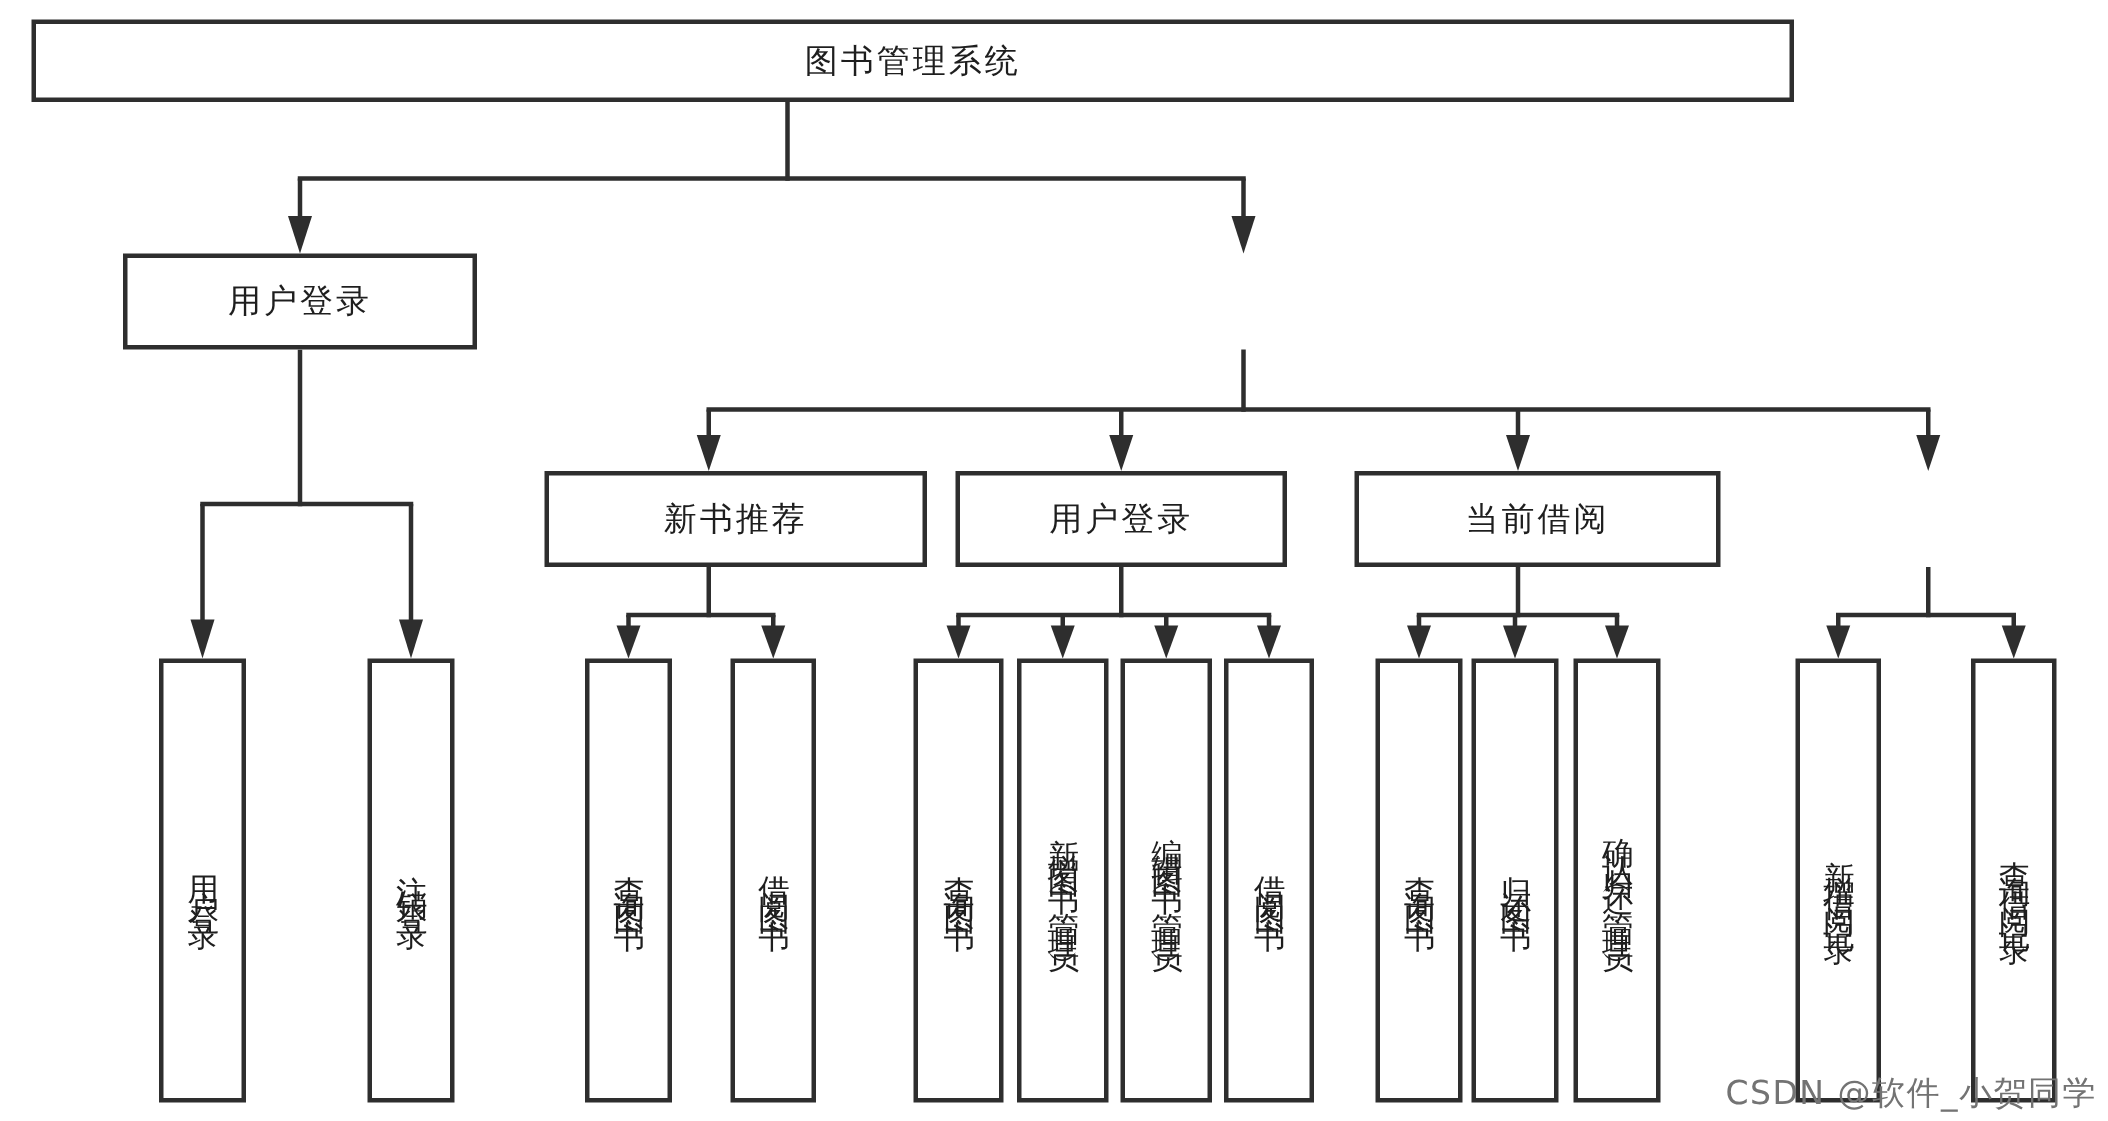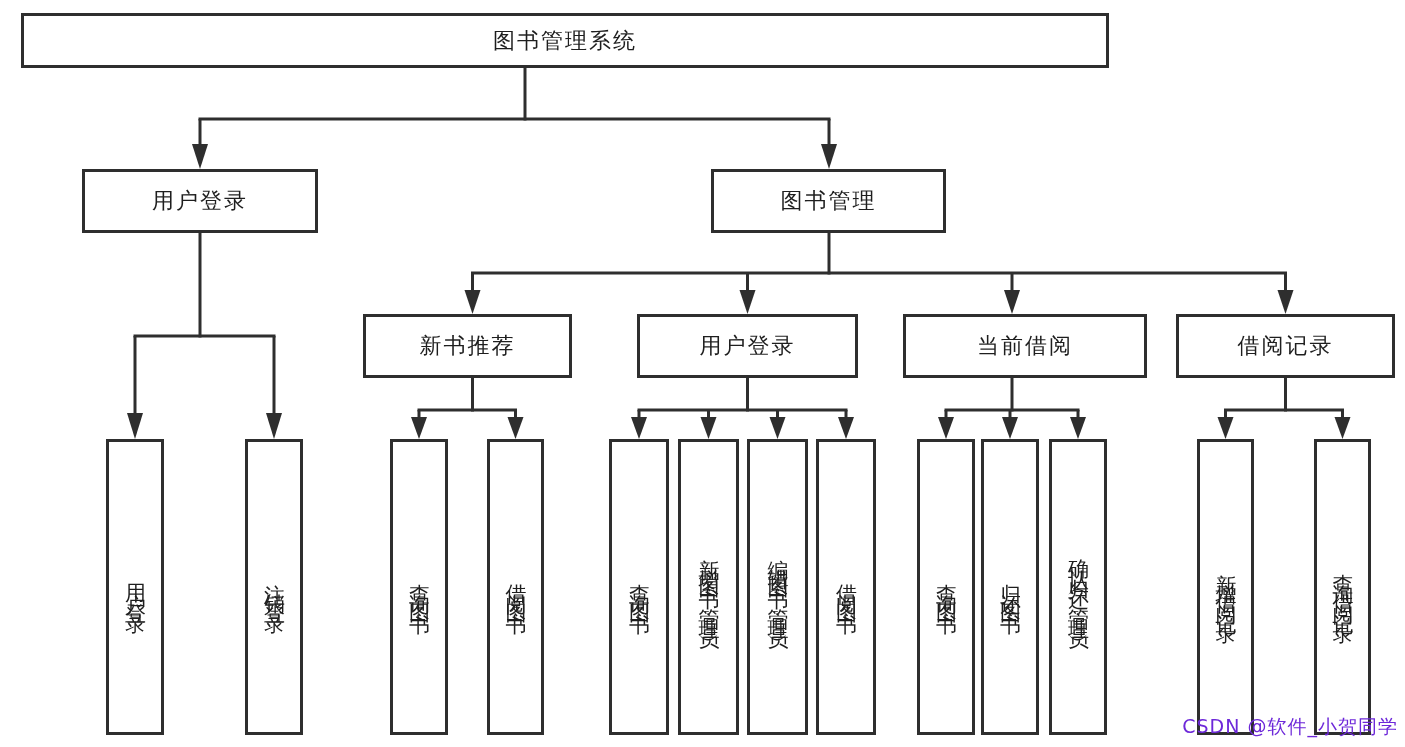--- a/index.html
+++ b/index.html
@@ -34,24 +34,24 @@
     white-space: nowrap;
   }
   .v-box {
     writing-mode: vertical-rl;
     text-orientation: mixed;
     font-size: 21px;
     letter-spacing: 10px;
     line-height: 1;
   }
   
-  .n-root          { left: 21px;   top: 13px;  width: 1088px; height: 55px; text-align: right; }
+  .n-root          { left: 21px;   top: 13px;  width: 1175px; height: 55px; text-align: right; }
   .n-user-login    { left: 82px;   top: 169px; width: 236px;  height: 64px; }
   .n-book-mgmt     { left: 711px;  top: 169px; width: 235px;  height: 64px; }
-  .n-nbr           { left: 363px;  top: 314px; width: 209px;  height: 64px; }
+  .n-nbr           { left: 363px;  top: 314px; width: 255px;  height: 64px; }
   .n-bb            { left: 637px;  top: 314px; width: 221px;  height: 64px; }
   .n-cb            { left: 903px;  top: 314px; width: 244px;  height: 64px; }
   .n-br            { left: 1176px; top: 314px; width: 219px;  height: 64px; }
   .leaf            { top: 439px; height: 296px; }
   .n-login         { left: 106px;  width: 58px; }
   .n-logout        { left: 245px;  width: 58px; }
   .n-nbr-0         { left: 390px;  width: 58px; }
   .n-nbr-1         { left: 487px;  width: 57px; }
   .n-bb-0          { left: 609px;  width: 60px; }
   .n-bb-1          { left: 678px;  width: 61px; }
@@ -59,23 +59,23 @@
   .n-bb-3          { left: 816px;  width: 60px; }
   .n-cb-0          { left: 917px;  width: 58px; }
   .n-cb-1          { left: 981px;  width: 58px; }
   .n-cb-2          { left: 1049px; width: 58px; }
   .n-br-0          { left: 1197px; width: 57px; }
   .n-br-1          { left: 1314px; width: 57px; }
   .watermark {
     position: absolute;
     right: 7px;
     top: 714px;
-    font-size: 19px;
+    font-size: 22px;
     letter-spacing: 1px;
-    color: #6d28d9;
+    color: #737373;
     white-space: nowrap;
   }
 </style>
 </head>
 <body>
 
 <div class="canvas">
 
   <svg class="connector-layer" viewBox="0 0 1405 747" xmlns="http://www.w3.org/2000/svg">
 
@@ -149,26 +149,24 @@
       <line x1="1225.5" y1="410" x2="1225.5" y2="419"></line>
       <polygon points="1217.5,417 1233.5,417 1225.5,439"></polygon>
       <line x1="1342.5" y1="410" x2="1342.5" y2="419"></line>
       <polygon points="1334.5,417 1350.5,417 1342.5,439"></polygon>
     </g>
   </svg>
 
   <div class="box h-box n-root">图书管理系统</div>
 
   <div class="box h-box n-user-login">用户登录</div>
-  <div class="box h-box n-book-mgmt">图书管理</div>
 
   <div class="box h-box n-nbr">新书推荐</div>
   <div class="box h-box n-bb">用户登录</div>
   <div class="box h-box n-cb">当前借阅</div>
-  <div class="box h-box n-br">借阅记录</div>
 
   <div class="box v-box leaf n-login">用户登录</div>
   <div class="box v-box leaf n-logout">注销登录</div>
 
   <div class="box v-box leaf n-nbr-0">查询图书</div>
   <div class="box v-box leaf n-nbr-1">借阅图书</div>
 
   <div class="box v-box leaf n-bb-0">查询图书</div>
   <div class="box v-box leaf n-bb-1">新增图书（管理员）</div>
   <div class="box v-box leaf n-bb-2">编辑图书（管理员）</div>

